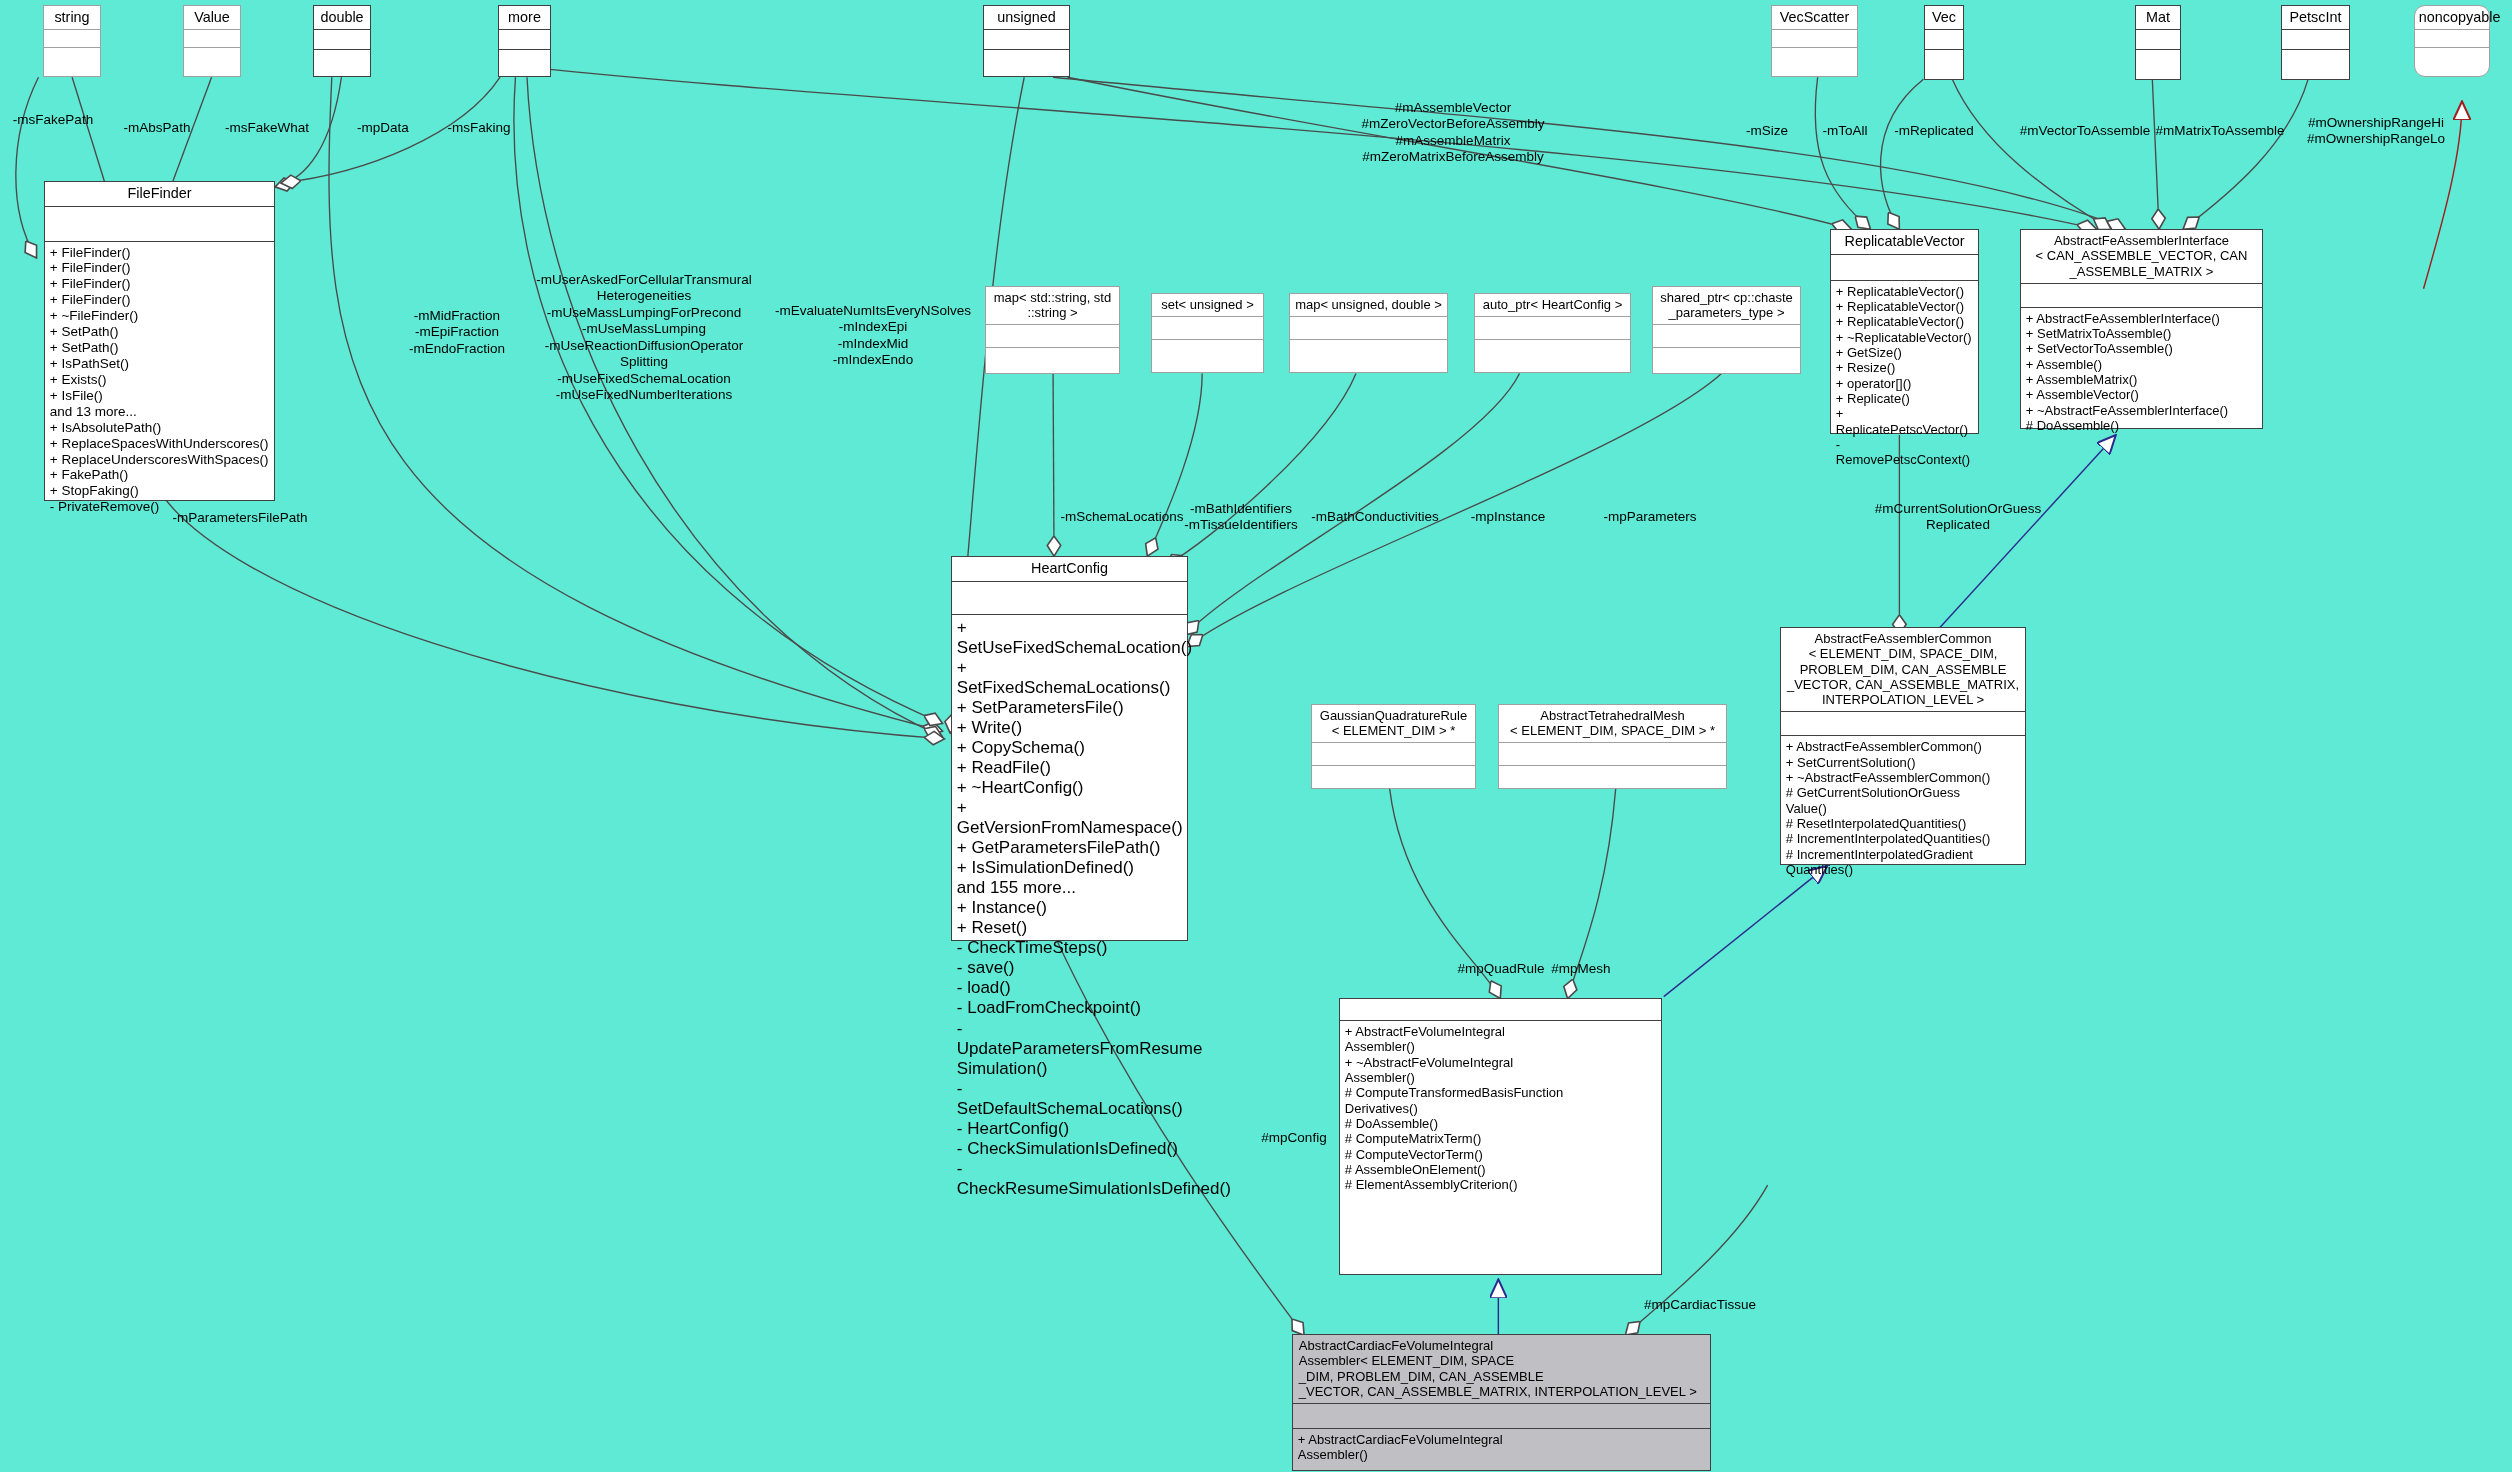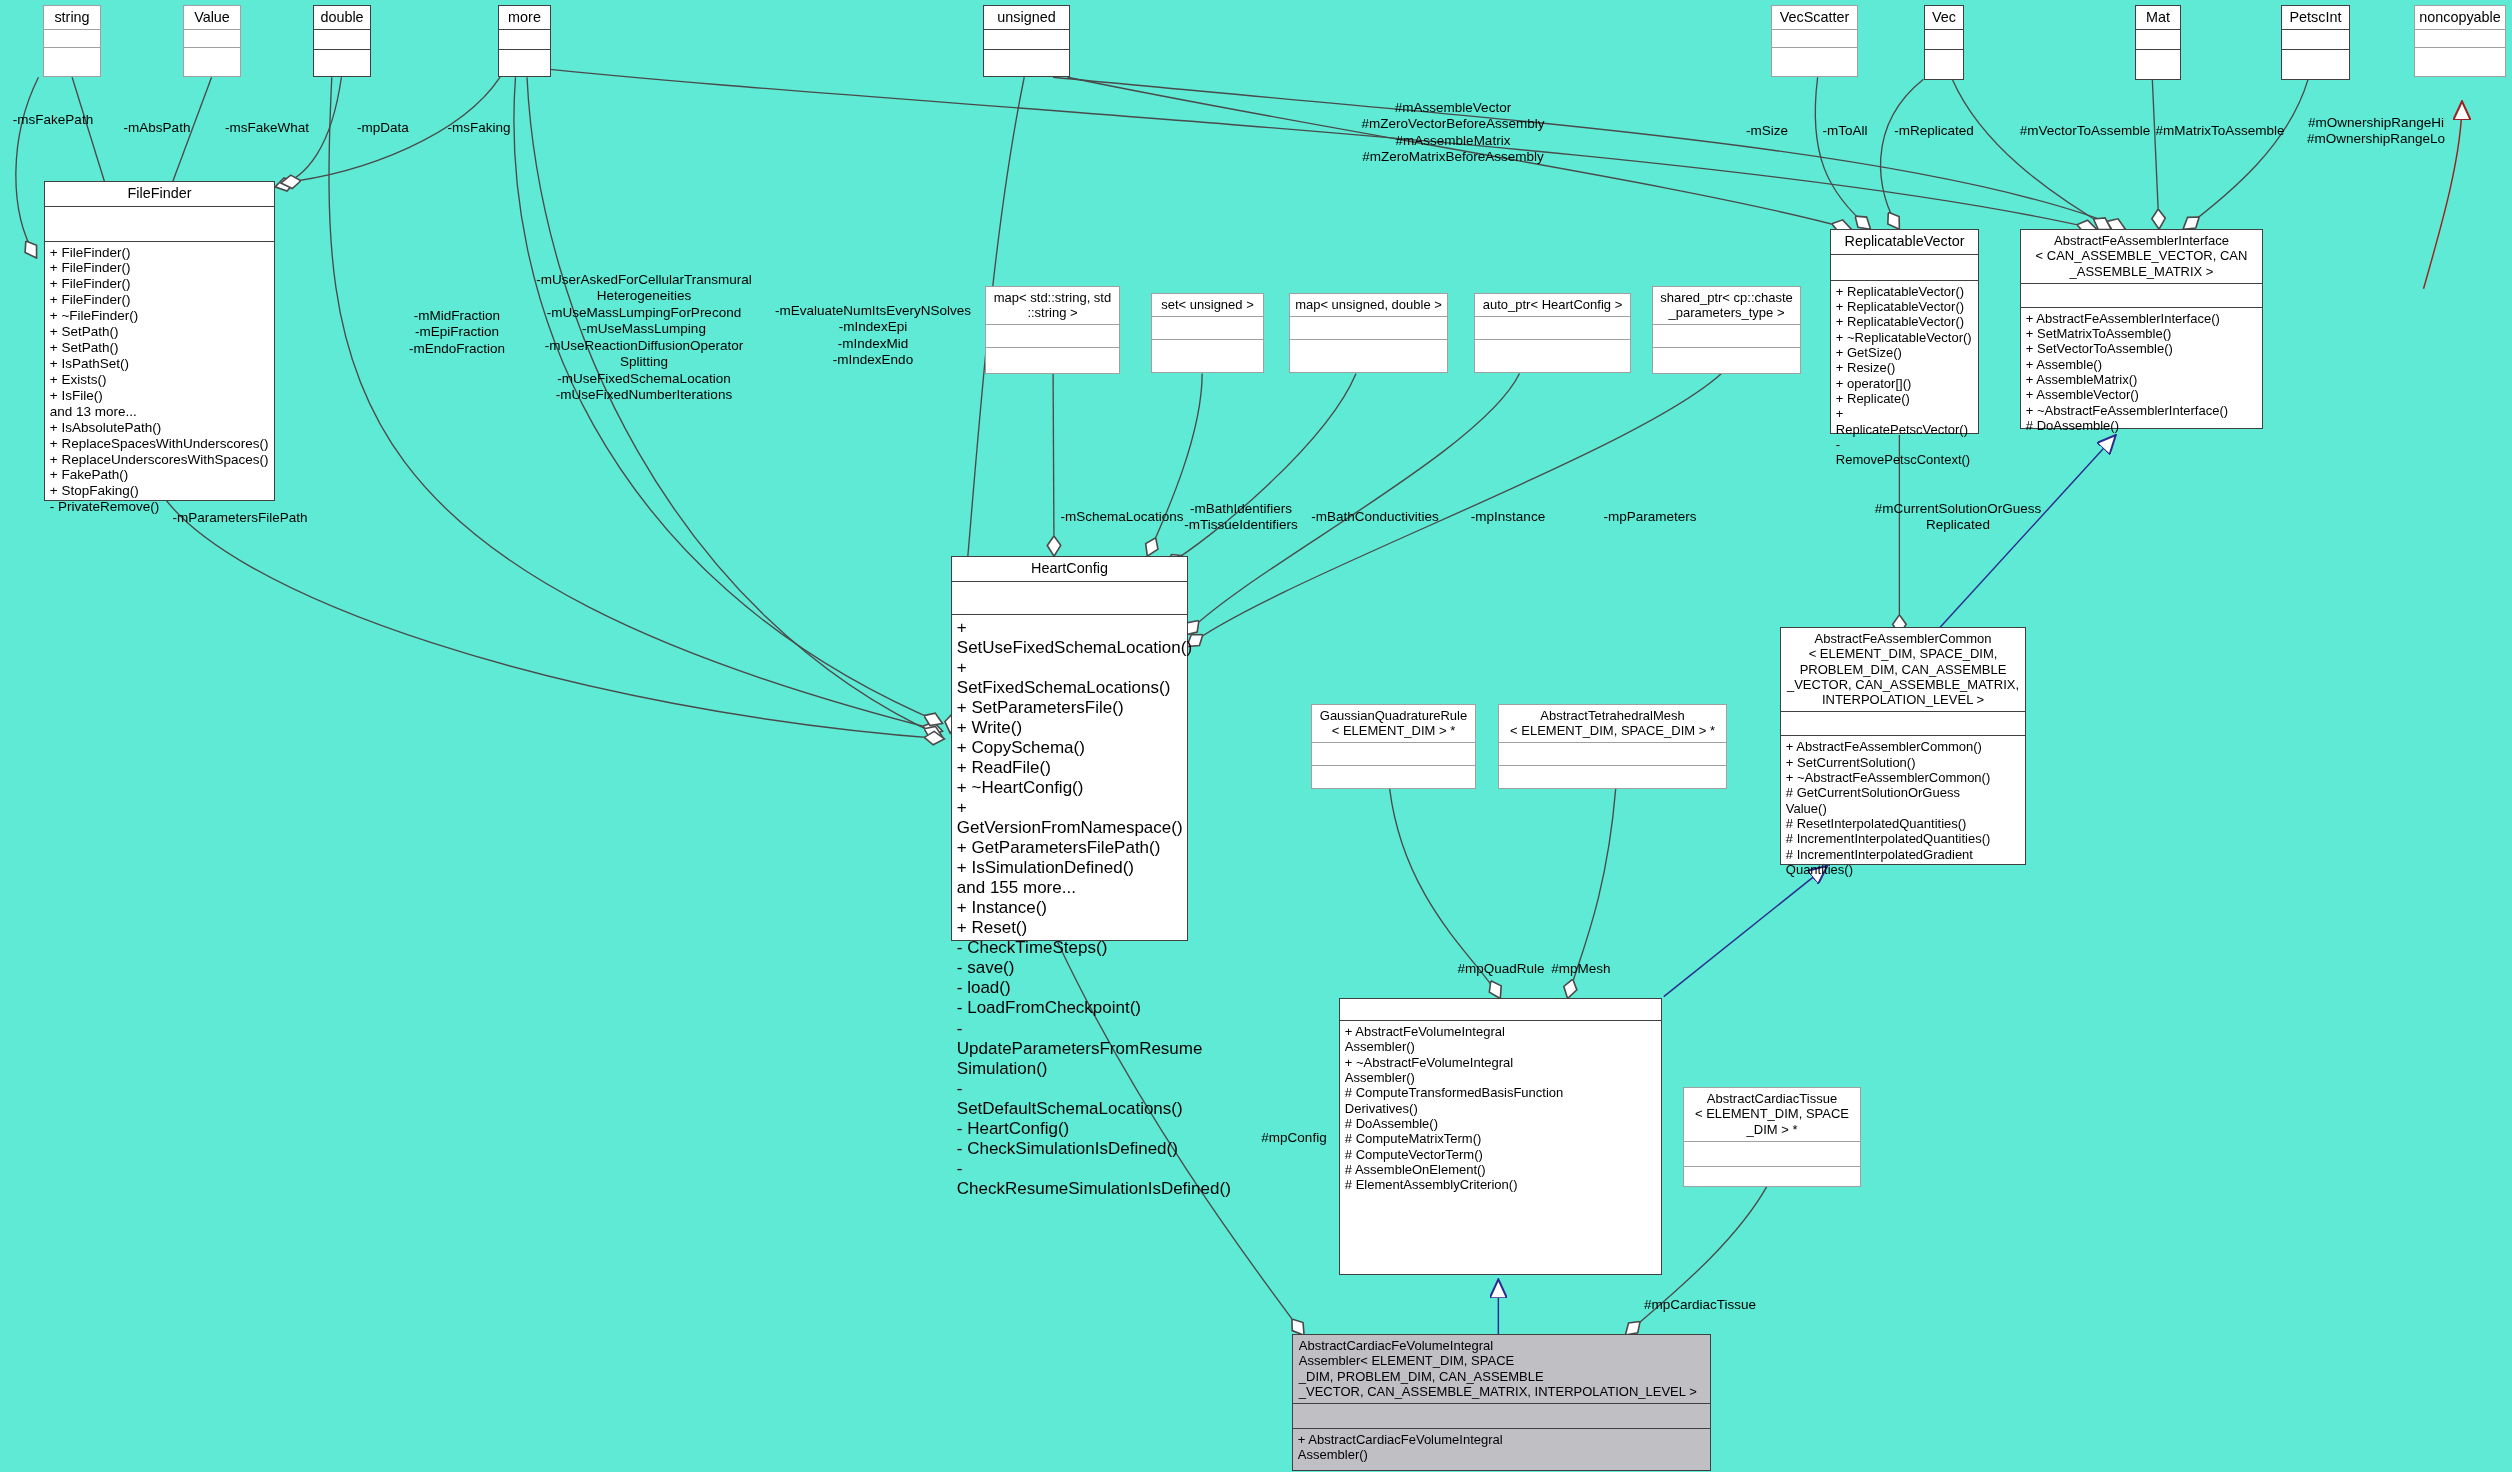--- a/index.html
+++ b/index.html
@@ -208,21 +208,21 @@
     <div class="attrs"></div>
     <div class="ops"></div>
   </div>
 
   <div class="node dark" style="left:2281px; top:4.8px; width:69px; height:75px;">
     <div class="title">PetscInt</div>
     <div class="attrs"></div>
     <div class="ops"></div>
   </div>
 
-  <div class="node light" style="left:2414px; top:4.8px; width:92px; height:72px;">
+  <div class="node light" style="left:2414px; top:4.8px; width:76px; height:72px;border-radius:11px;">
     <div class="title">noncopyable</div>
     <div class="attrs"></div>
     <div class="ops"></div>
   </div>
 
   <div class="node dark" style="left:44px; top:181px; width:231px; height:320px;">
     <div class="title">FileFinder</div>
     <div class="attrs" style="height:34px;"></div>
     <div class="ops" style="font-size:13.5px;">+ FileFinder()
 + FileFinder()
@@ -373,27 +373,20 @@
 Assembler()
 # ComputeTransformedBasisFunction
 Derivatives()
 # DoAssemble()
 # ComputeMatrixTerm()
 # ComputeVectorTerm()
 # AssembleOnElement()
 # ElementAssemblyCriterion()</div>
   </div>
 
-  <div class="node light" style="left:1683px; top:1087px; width:178px; height:100px;">
-    <div class="title" style="font-size:13px;">AbstractCardiacTissue
-&lt; ELEMENT_DIM, SPACE
-_DIM &gt; *</div>
-    <div class="attrs" style="height:24px;"></div>
-    <div class="ops"></div>
-  </div>
 
   <div class="node grey" style="left:1292px; top:1334px; width:419px; height:137px;">
     <div class="title" style="font-size:13px;">AbstractCardiacFeVolumeIntegral
 Assembler&lt; ELEMENT_DIM, SPACE
 _DIM, PROBLEM_DIM, CAN_ASSEMBLE
 _VECTOR, CAN_ASSEMBLE_MATRIX, INTERPOLATION_LEVEL &gt;</div>
     <div class="attrs" style="height:24px;"></div>
     <div class="ops" style="font-size:13px;">+ AbstractCardiacFeVolumeIntegral
 Assembler()</div>
   </div>

